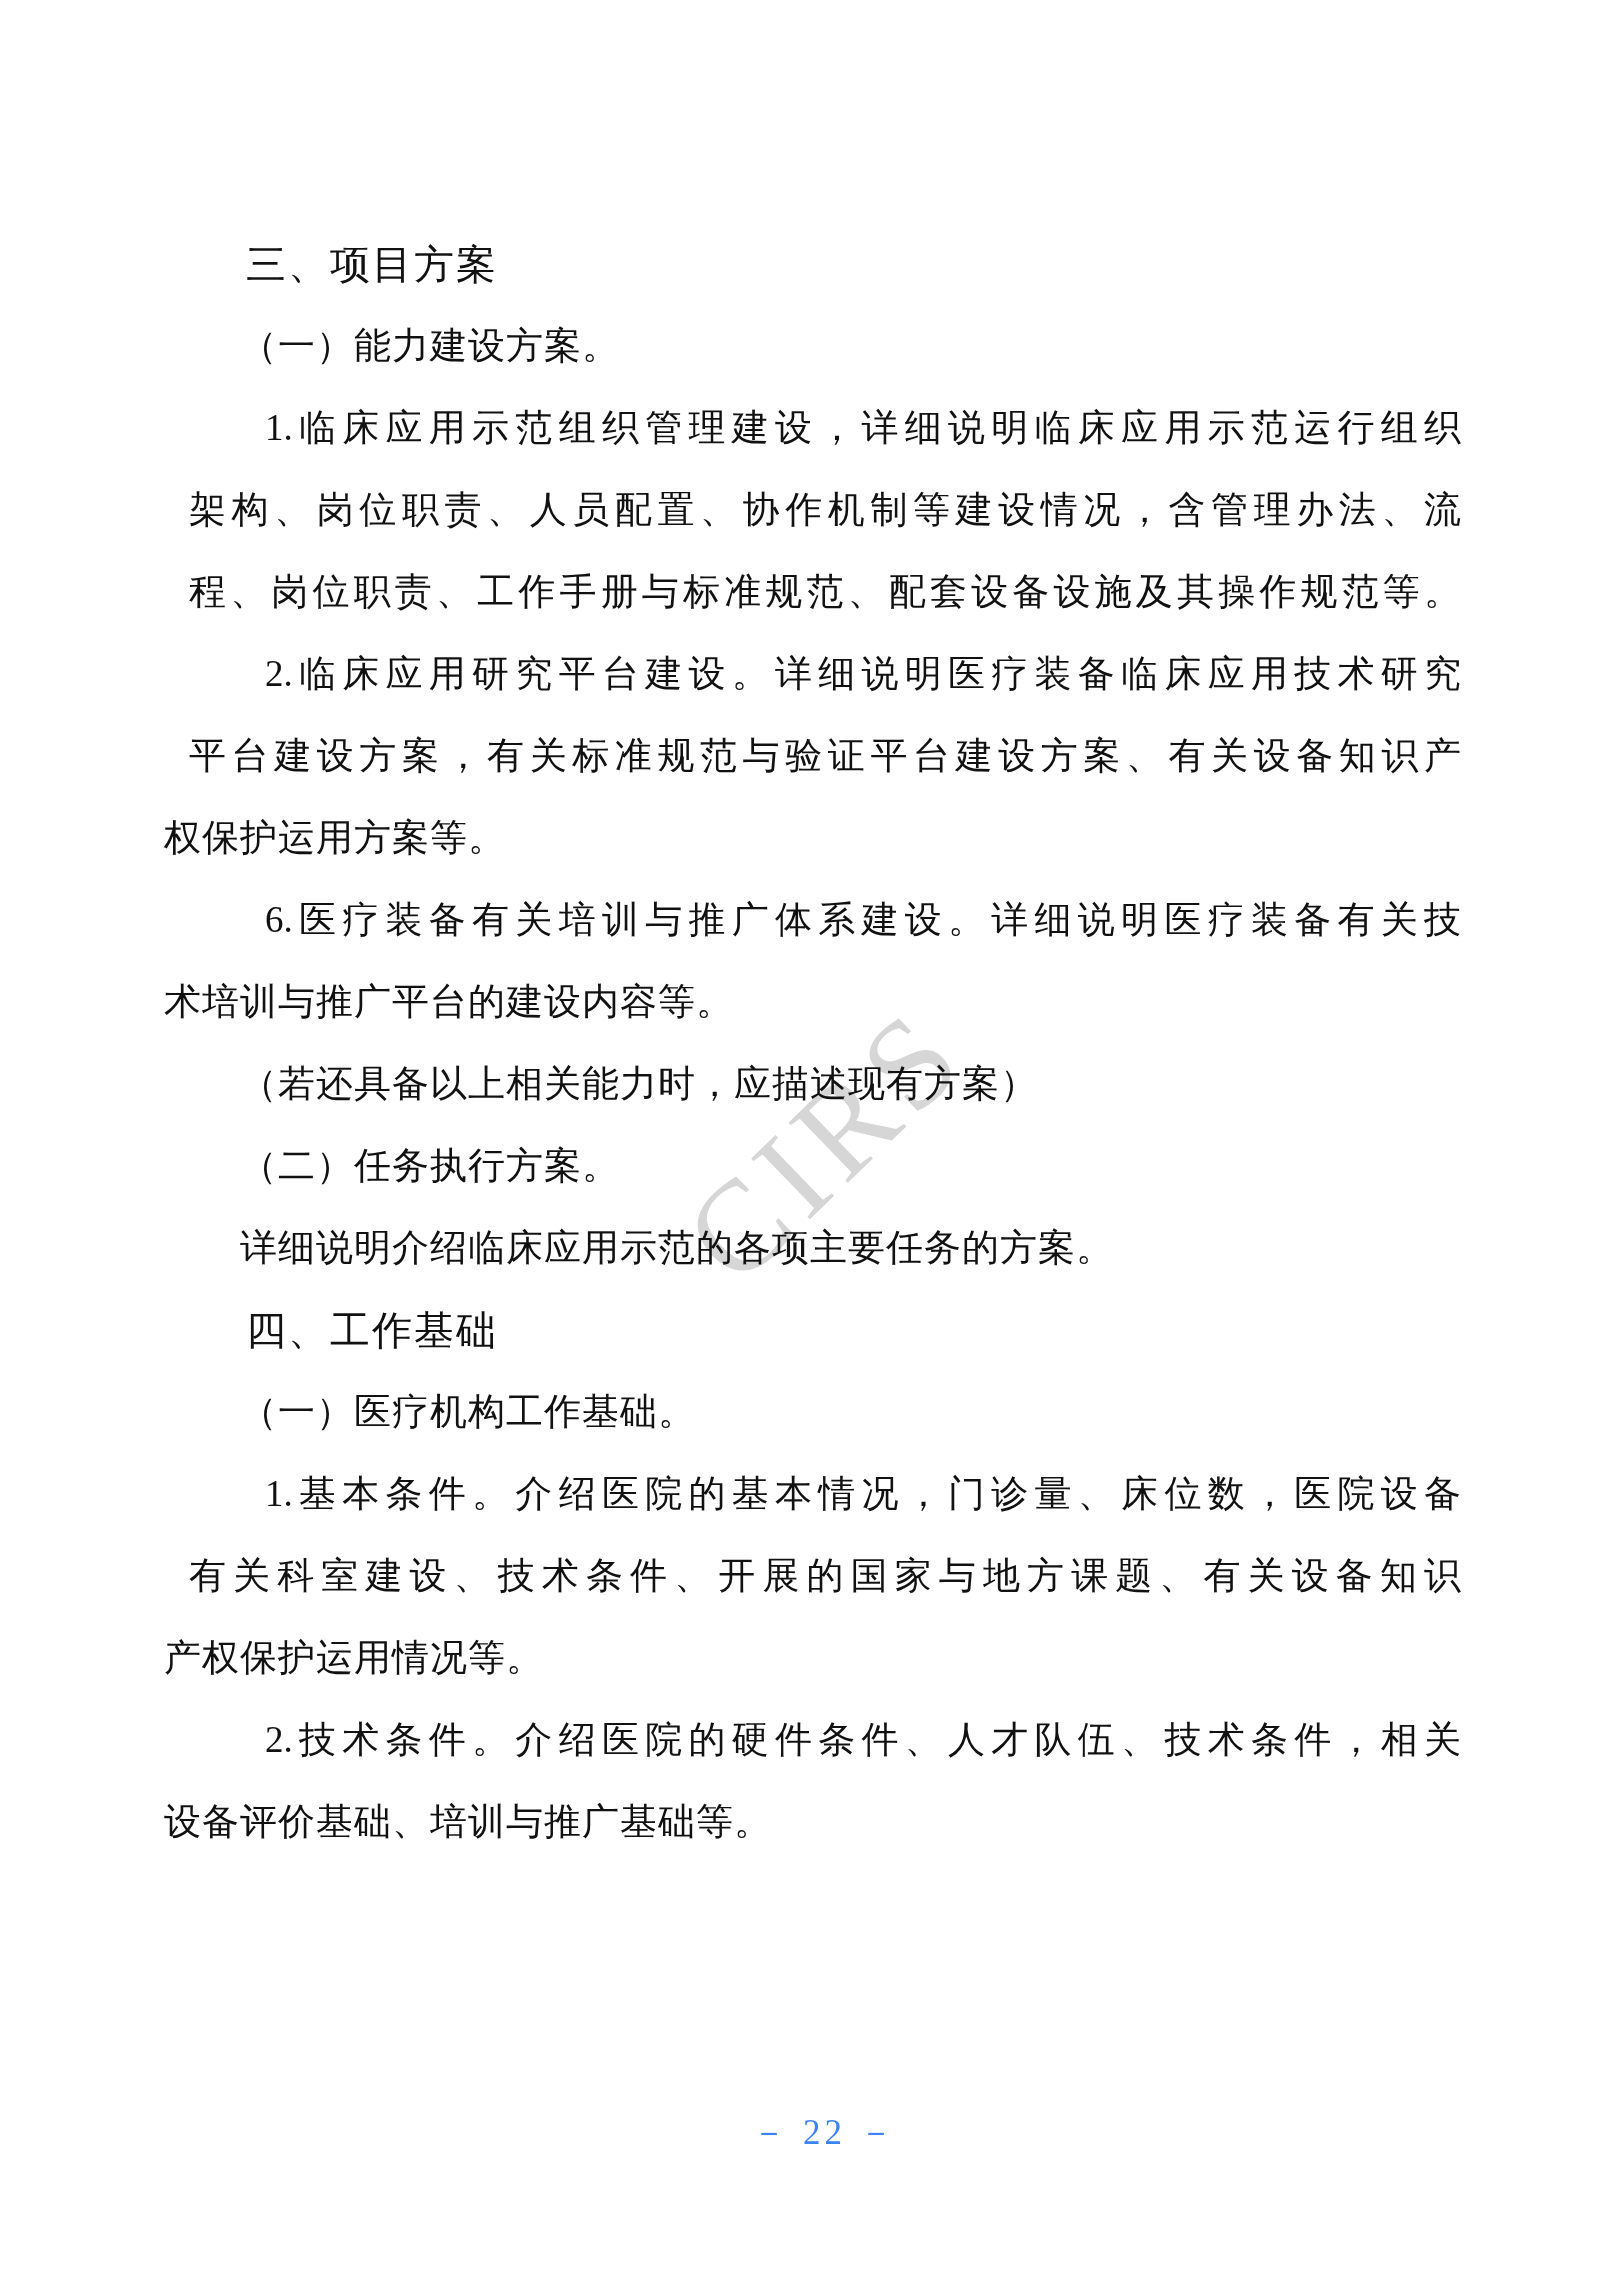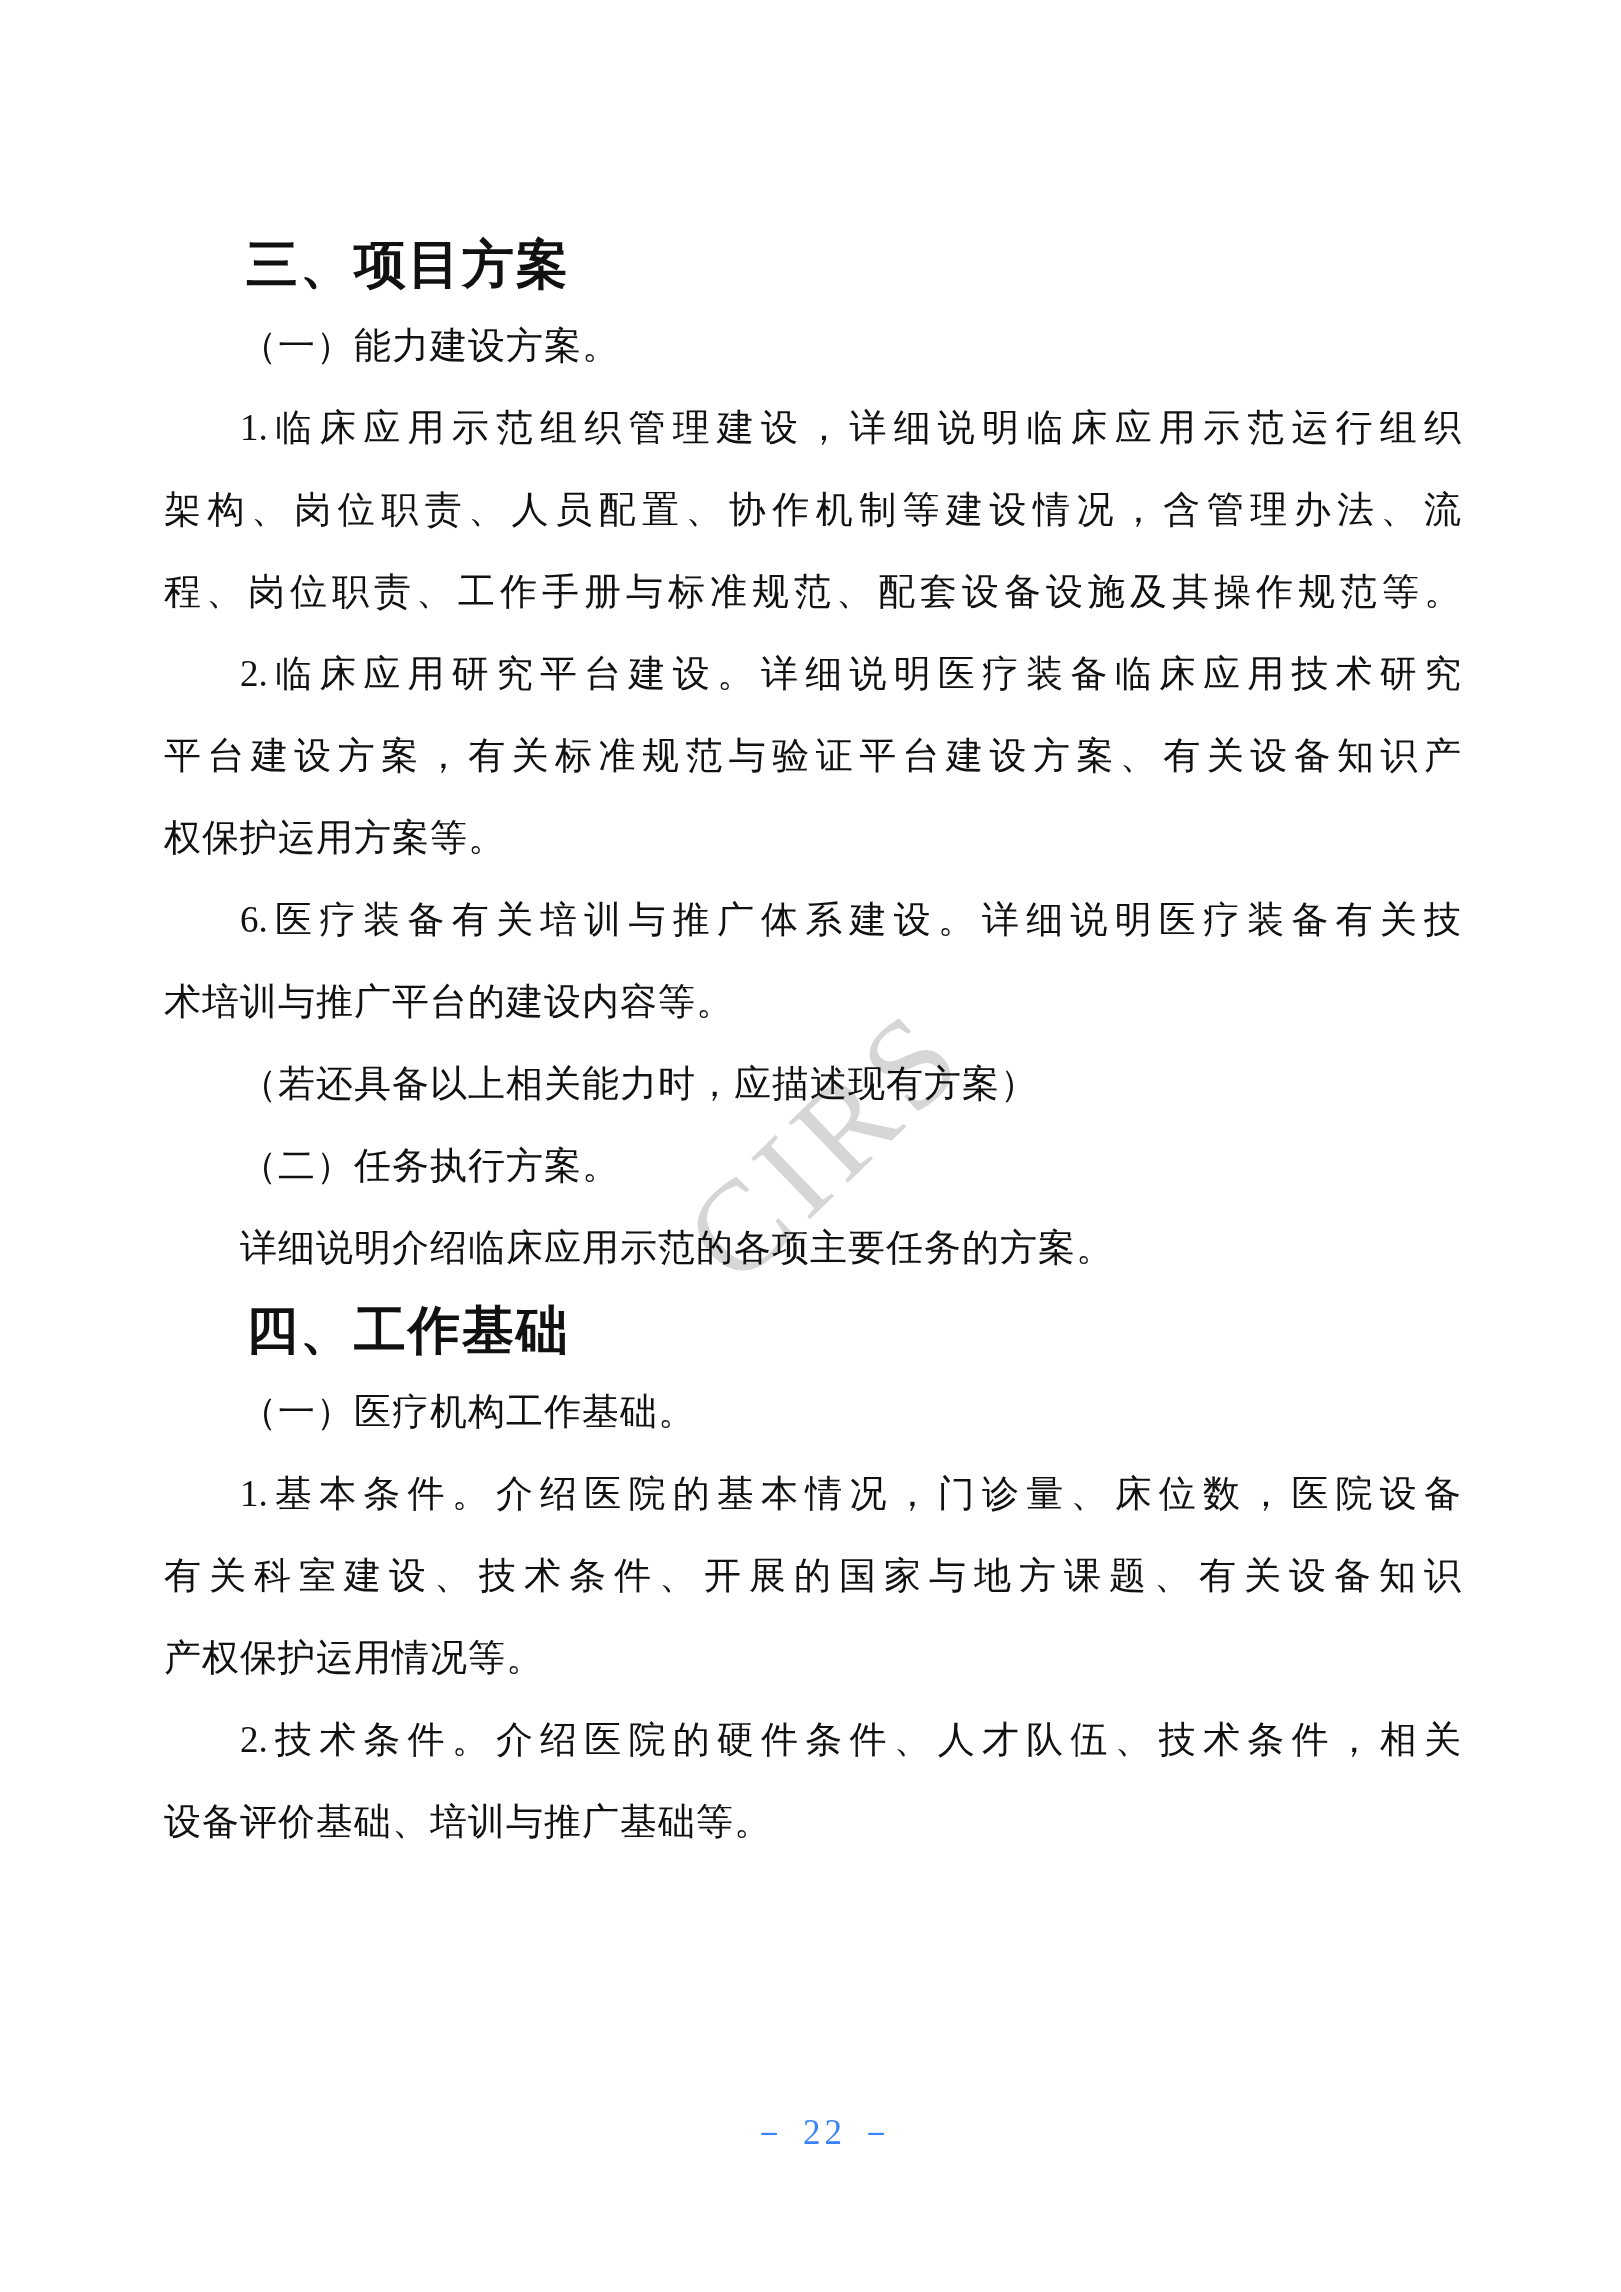--- a/index.html
+++ b/index.html
@@ -44,30 +44,31 @@
     white-space: nowrap;
   }
 
   
   .line.fill {
     white-space: normal;
     text-align: justify;
     text-align-last: justify;
     -moz-text-align-last: justify;
     letter-spacing: 0;
+    margin-left: 25px;
   }
 
   
   .line.first { text-indent: 76px; }
 
   
   .line.heading {
     font-family: "Liberation Sans", sans-serif;
-    font-weight: bold;
-    font-size: 52px;
+    font-weight: normal;
+    font-size: 40px;
     text-indent: 82px;
     letter-spacing: 2px;
   }
 
   .footer {
     position: absolute;
     left: 14px;
     top: 2109px;
     width: 100%;
     text-align: center;

